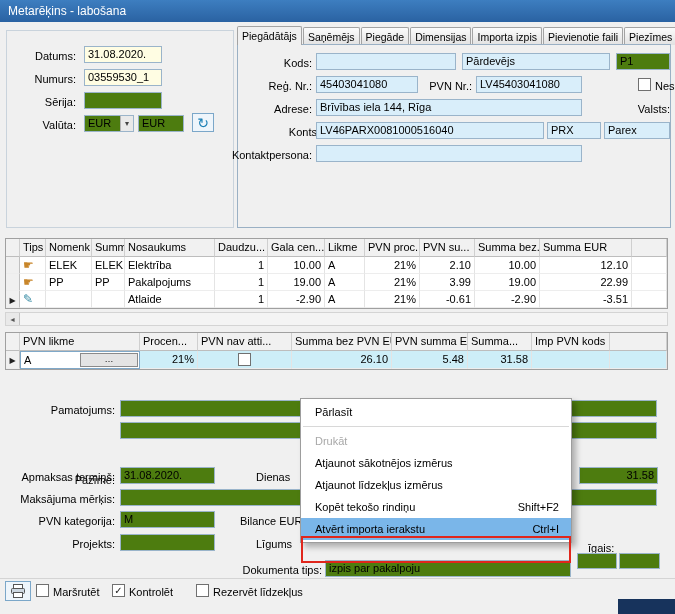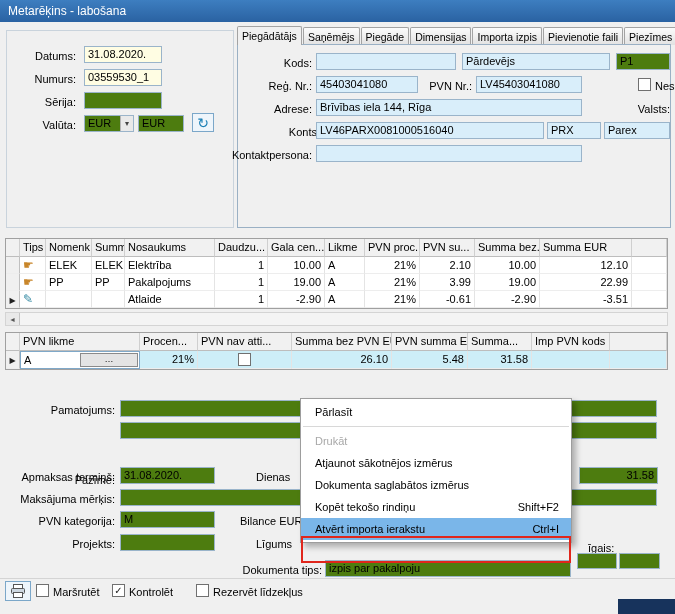--- a/index.html
+++ b/index.html
@@ -281,21 +281,21 @@
       <span class="ml">Pārlasīt</span>
     </div>
     <div class="sep"></div>
     <div class="mi disabled">
       <span class="ml">Drukāt</span>
     </div>
     <div class="mi">
       <span class="ml">Atjaunot sākotnējos izmērus</span>
     </div>
     <div class="mi">
-      <span class="ml">Dokumenta saglabātos izmērus</span>
+      <span class="ml">Atjaunot līdzekļus izmērus</span>
     </div>
     <div class="mi">
       <span class="ml">Kopēt tekošo rindiņu</span>
       <span class="msc">Shift+F2</span>
     </div>
     <div class="mi highlight">
       <span class="ml">Atvērt importa ierakstu</span>
       <span class="msc">Ctrl+I</span>
     </div>
   </div>

